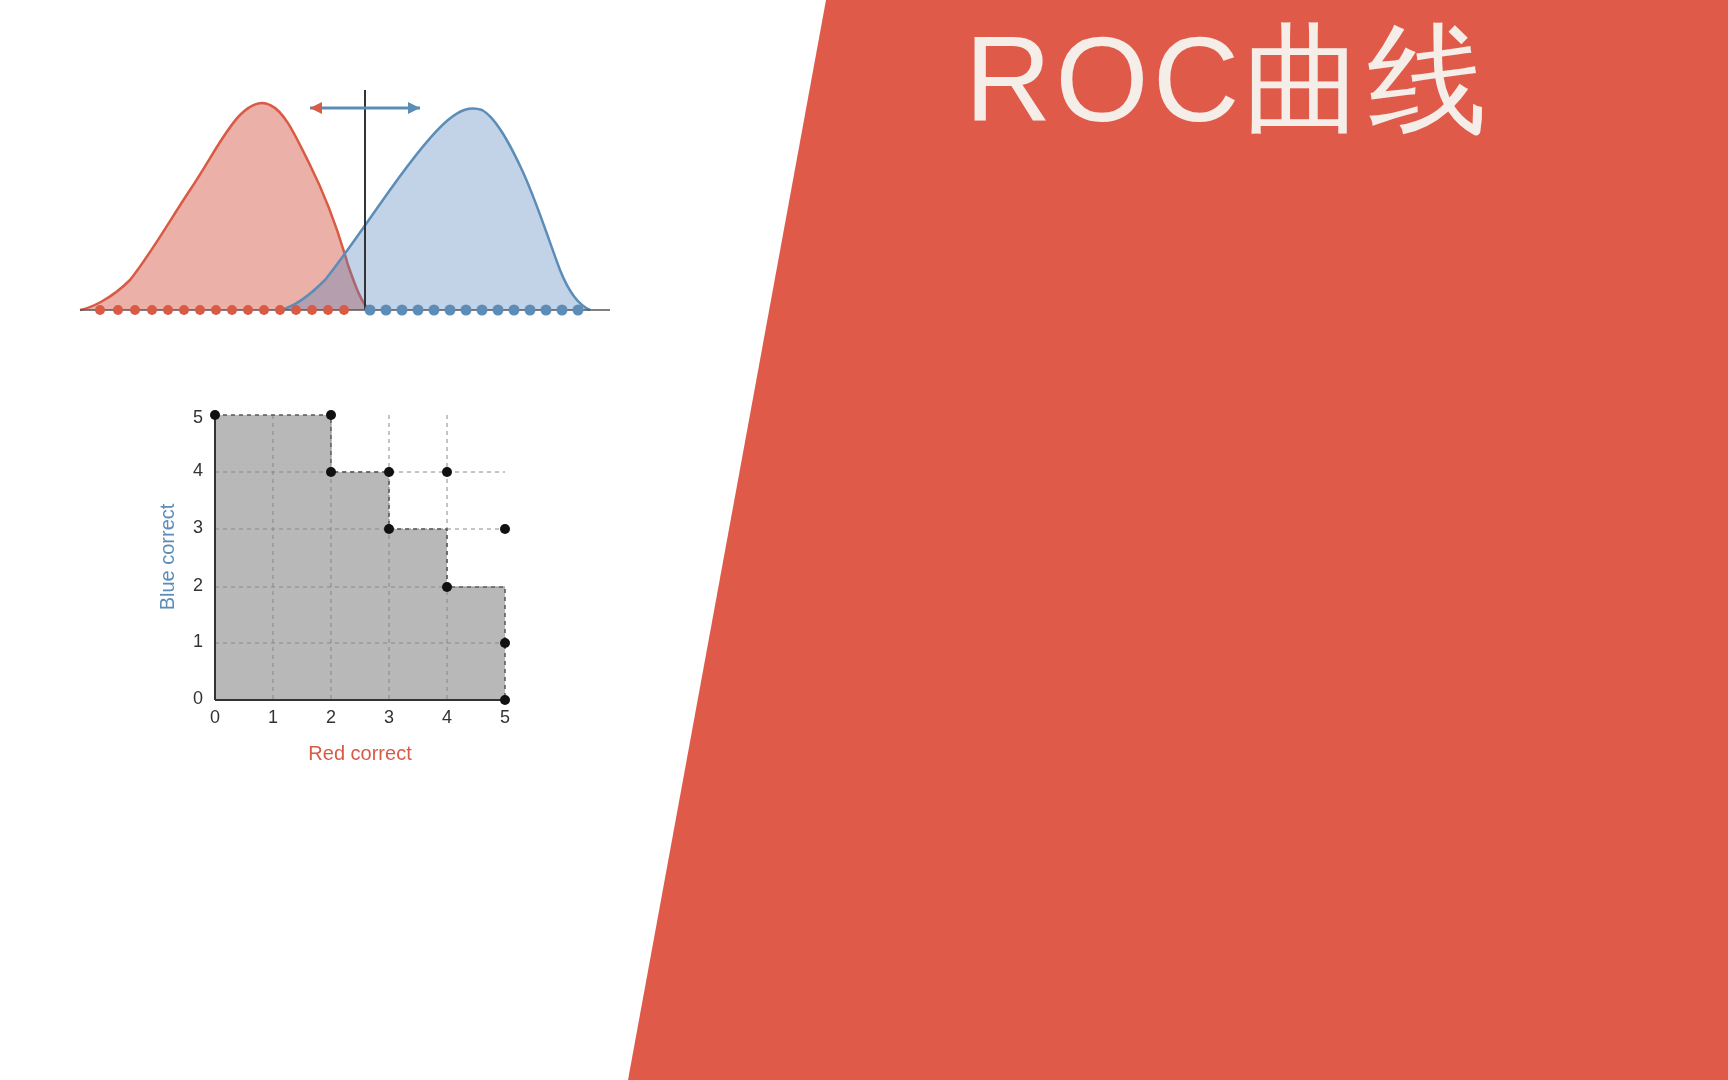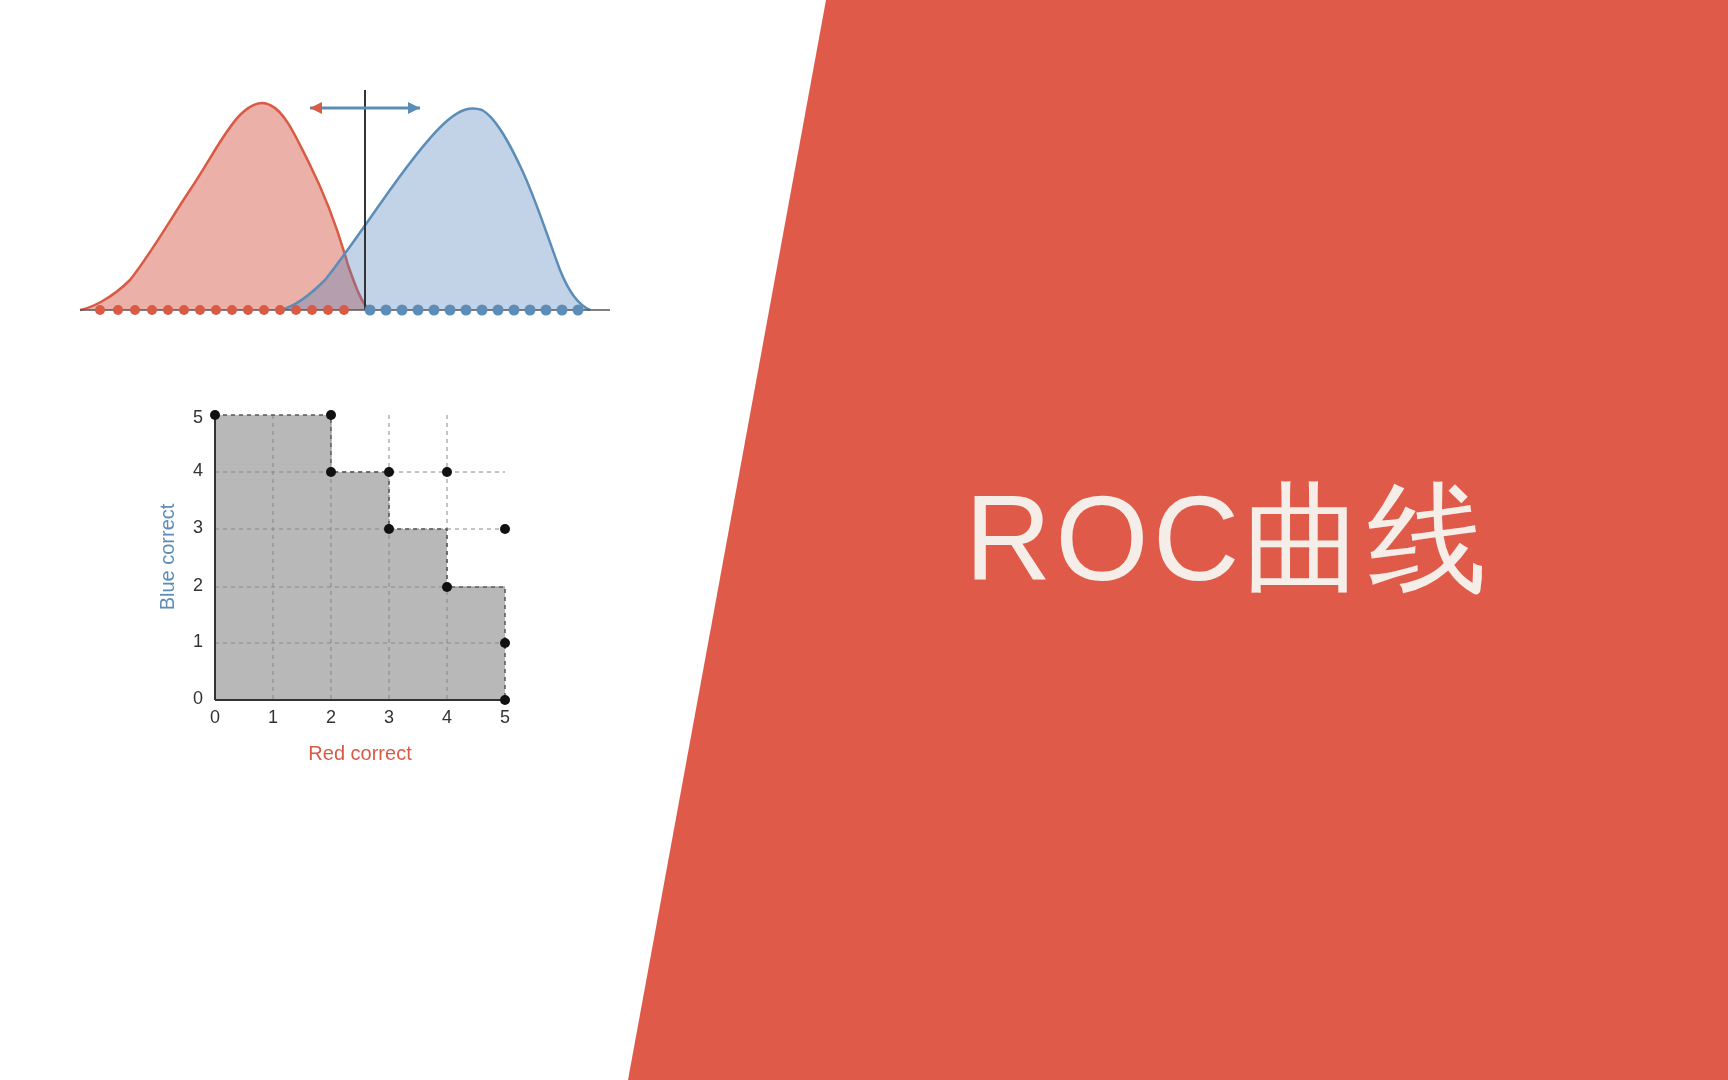--- a/index.html
+++ b/index.html
@@ -38,21 +38,21 @@
     }
 
     .right-panel {
       position: absolute;
       right: 0;
       top: 0;
       width: 1000px;
       height: 1080px;
       z-index: 1;
       display: flex;
-      align-items: center;
+      align-items: flex-start;
       justify-content: center;
     }
 
     .roc-title {
       color: #f5ede8;
       font-size: 120px;
       font-weight: 400;
       letter-spacing: 4px;
     }
 

